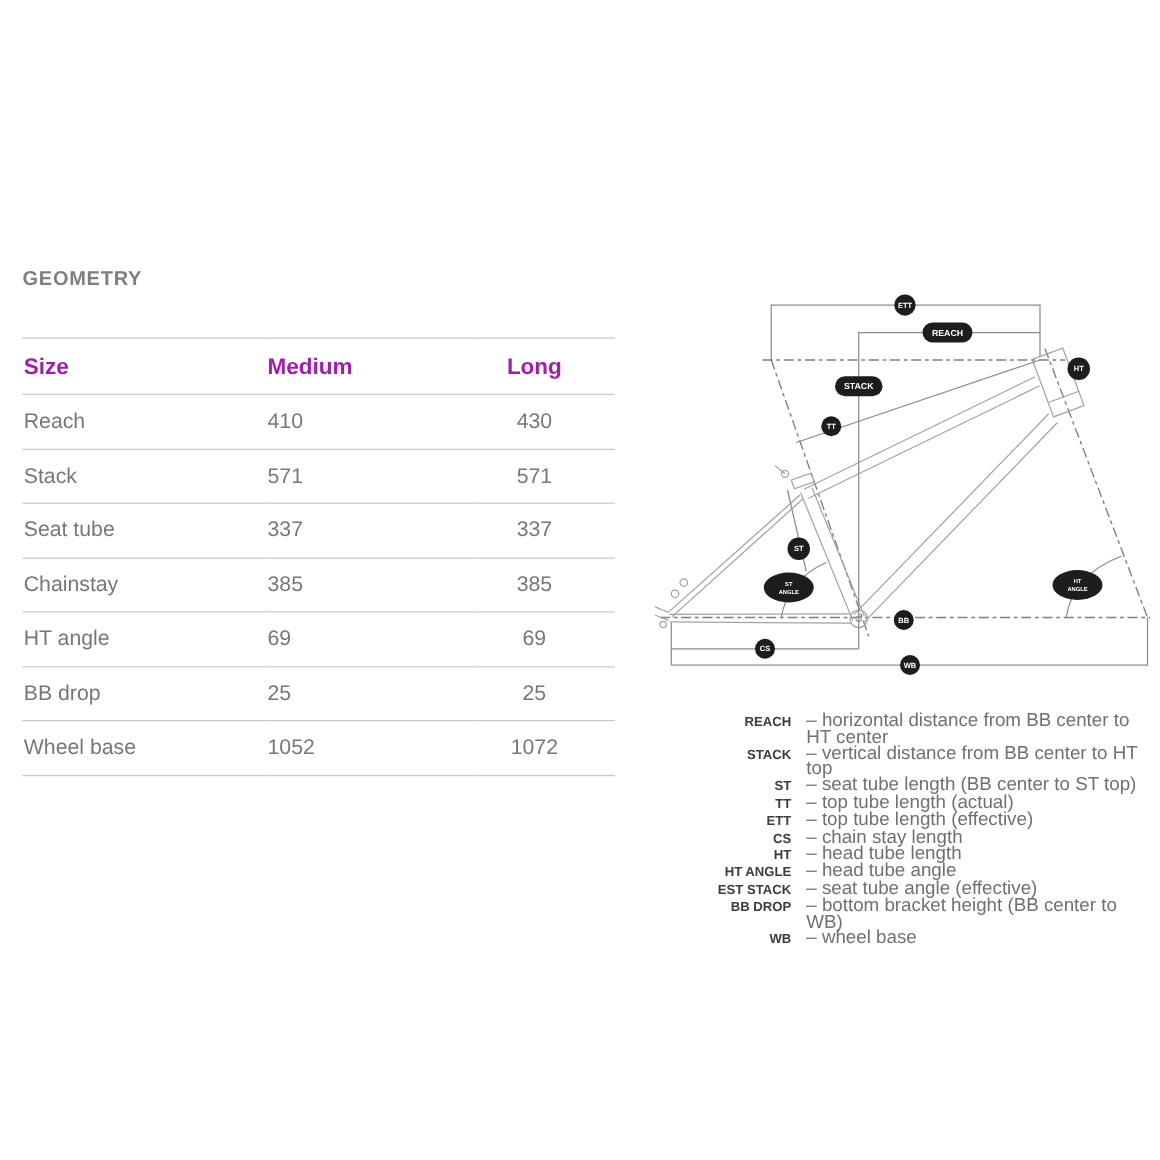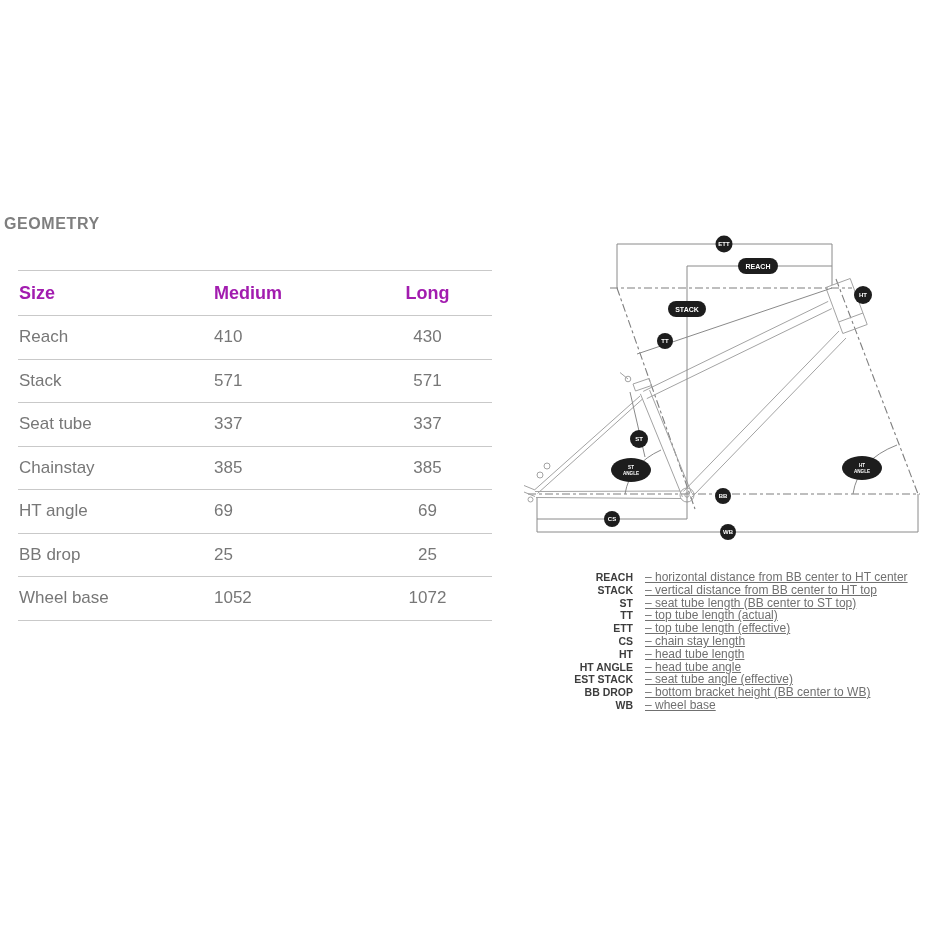--- a/index.html
+++ b/index.html
@@ -1,18 +1,18 @@
 <!DOCTYPE html>
 <html><head>
 <meta charset="utf-8">
 <style>
   html,body{margin:0;padding:0;background:#ffffff;}
   .page{position:relative;width:928px;height:928px;background:#ffffff;overflow:hidden;
         font-family:"Liberation Sans",sans-serif;}
-  .geo-title{position:absolute;left:4px;top:215px;font-size:16px;font-weight:bold;
+  .geo-title{position:absolute;left:18px;top:215px;font-size:16px;font-weight:bold;
              color:#7f7f7f;letter-spacing:.6px;}
   table.geo{position:absolute;left:18px;top:270px;width:474px;border-collapse:collapse;table-layout:fixed;}
   table.geo th,table.geo td{border-top:1px solid #c9c9c9;font-weight:normal;}
   table.geo tbody tr:last-child td{border-bottom:1px solid #c9c9c9;}
   table.geo th{font-size:18px;font-weight:bold;color:#a21caf;height:42px;}
   table.geo td{font-size:17px;color:#777777;height:40.5px;}
   .c1{text-align:left;padding-left:1px;}
   .c2{text-align:left;}
   .c3{text-align:center;padding-right:19px;}
   svg.diagram{position:absolute;left:520px;top:227px;}
@@ -20,21 +20,21 @@
   .dashline{stroke:#7f7f7f;stroke-width:1.1;fill:none;stroke-dasharray:8 3 3 3;}
   .frame{stroke:#a3a3a3;stroke-width:1;fill:none;}
   .badge-shape{fill:#1d1d1d;stroke:none;}
   .badge-text{fill:#ffffff;font-family:"Liberation Sans",sans-serif;font-weight:bold;text-anchor:middle;}
   .bt7{font-size:7px;}
   .bt6{font-size:6px;}
   .bt5{font-size:4.6px;}
   .legend{position:absolute;left:520px;top:571px;width:400px;}
   .legend-row{display:flex;align-items:baseline;line-height:12.8px;}
   .legend-abbr{flex:0 0 113px;text-align:right;font-weight:bold;font-size:10.5px;color:#3d3d3d;}
-  .legend-desc{padding-left:12px;font-size:12px;color:#707070;text-decoration:underline;}
+  .legend-desc{padding-left:12px;font-size:15px;color:#707070;}
 </style>
 </head>
 <body>
 
 <div class="page">
 
   <div class="geo-title">GEOMETRY</div>
 
   <table class="geo">
     <colgroup>

